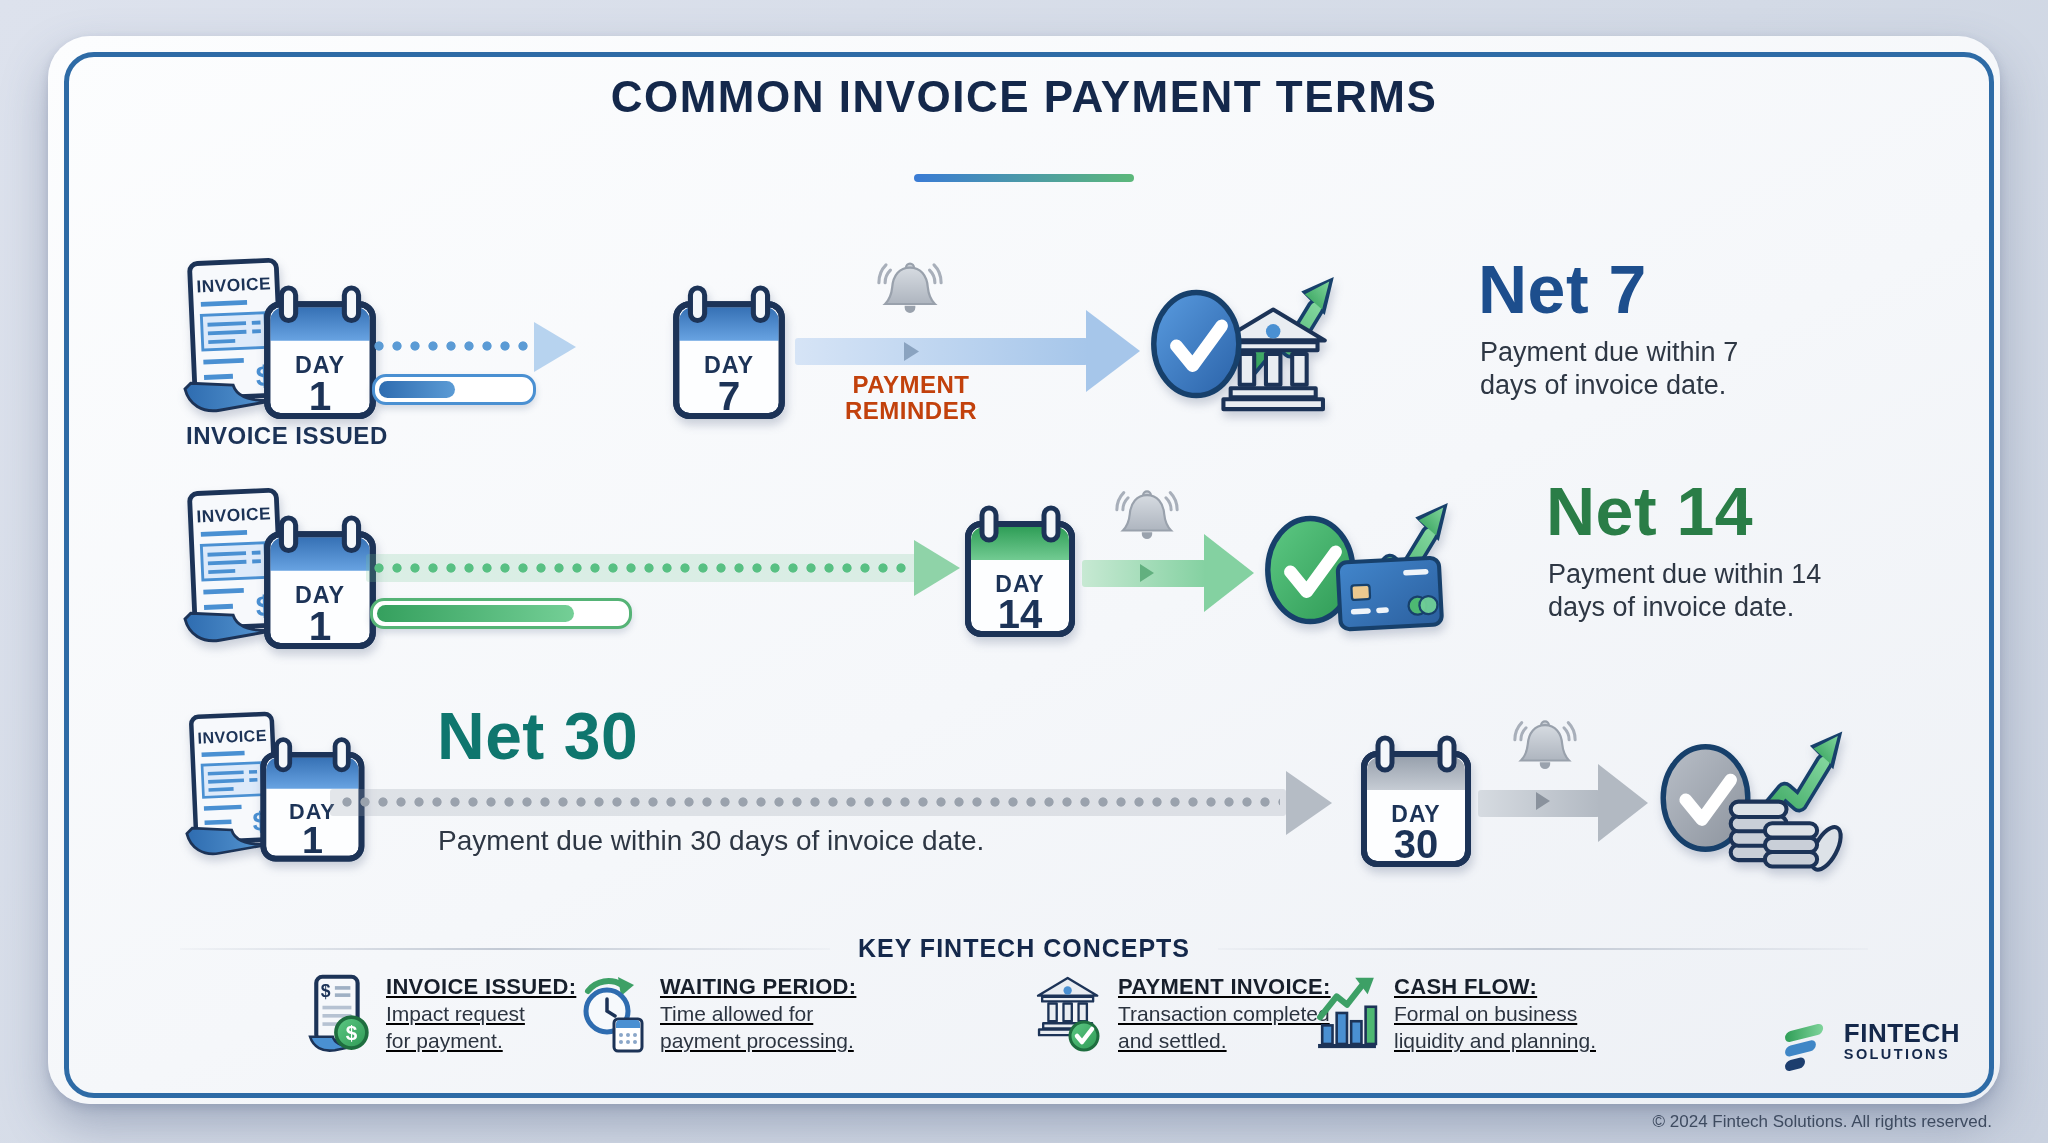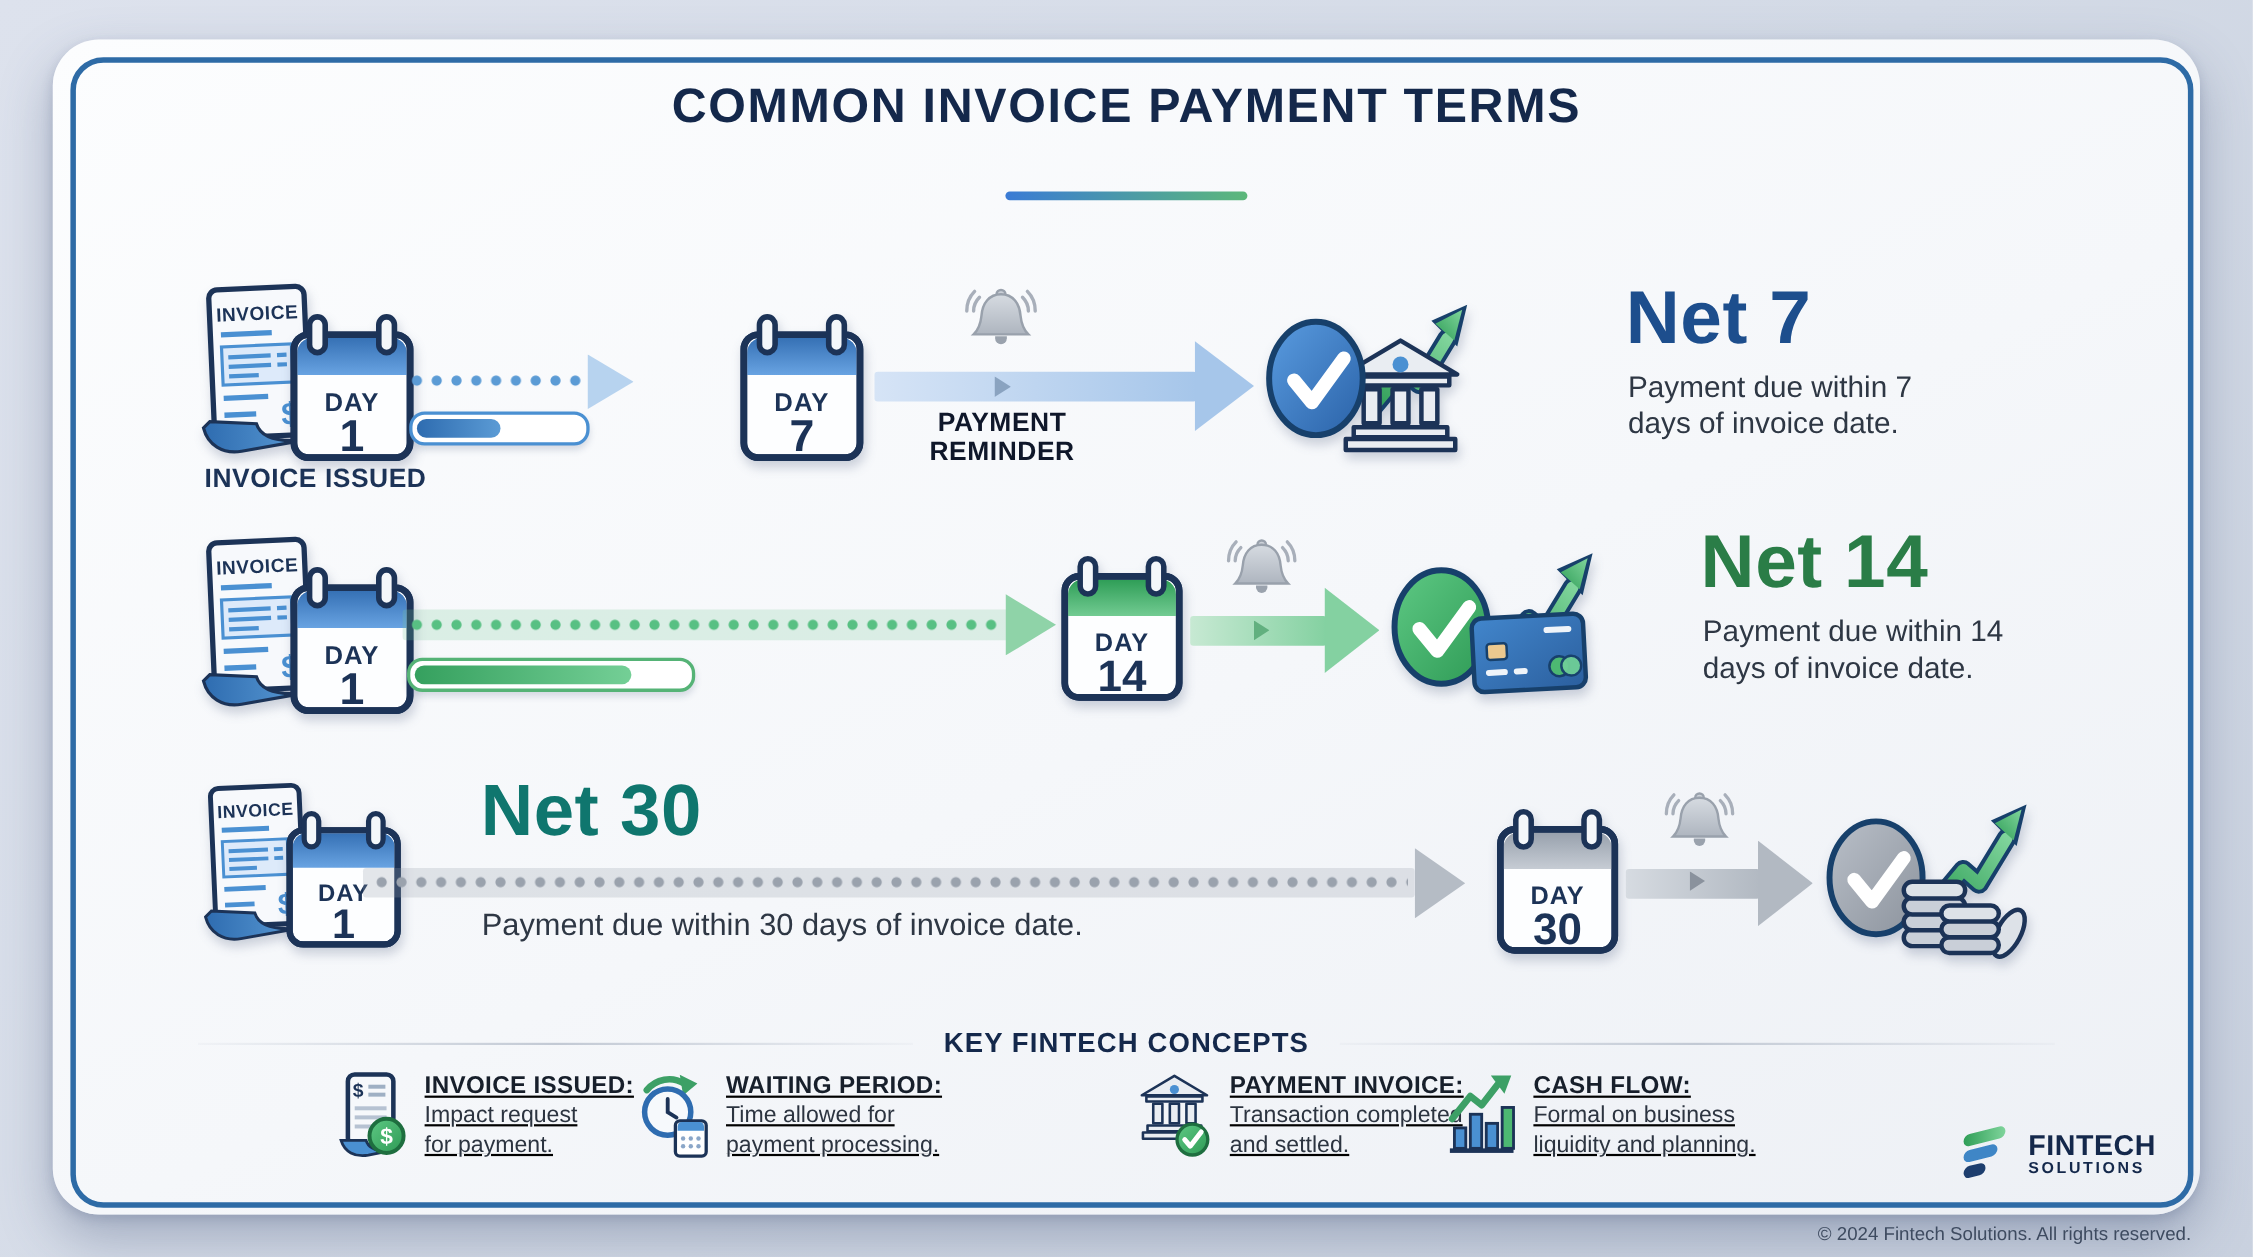--- a/index.html
+++ b/index.html
@@ -34,21 +34,21 @@
   .term{font-weight:800;letter-spacing:.5px;}
   .term-7 {left:1478px;top:250px;font-size:68px;color:#1d4e8d;}
   .term-14{left:1546px;top:472px;font-size:68px;color:#2a7d47;}
   .term-30{left:437px; top:698px;font-size:66px;color:#0f766e;}
   .row-desc{font-size:27px;line-height:1.24;color:#2e3744;font-weight:500;}
   .desc-7 {left:1480px;top:336px;}
   .desc-14{left:1548px;top:558px;}
   .desc-30{left:438px;top:824px;font-size:28px;}
   .issued-label{left:186px;top:422px;font-size:24px;font-weight:800;letter-spacing:.5px;color:#1c3357;}
   .reminder-label{left:806px;top:372px;width:210px;text-align:center;
-    font-size:24px;font-weight:800;letter-spacing:.5px;color:#0f172a;line-height:1.1;}
+    font-size:24px;font-weight:800;letter-spacing:.5px;color:#c2410c;line-height:1.1;}
   
   .dots{height:10px;background-repeat:repeat-x;background-size:18px 10px;}
   .dots-blue {background-image:radial-gradient(circle at 5px 5px,#5b9bd5 4.2px,transparent 5px);}
   .dots-green{background-image:radial-gradient(circle at 5px 5px,#58c083 4.2px,transparent 5px);}
   .dots-gray {background-image:radial-gradient(circle at 5px 5px,#9aa2ad 4.2px,transparent 5px);}
   .band{border-radius:3px;}
   .ah{clip-path:polygon(0 0,100% 50%,0 100%);}
   .play{clip-path:polygon(0 0,100% 50%,0 100%);}
   
   .pill{border-radius:14px;background:#fff;box-shadow:0 4px 7px rgba(50,70,110,.18);}
@@ -90,21 +90,21 @@
   .coin-top{fill:#dde2e8;stroke:#1c3357;stroke-width:4.5;}
   
   .divider{left:180px;right:180px;top:934px;display:flex;align-items:center;gap:28px;}
   .divider .line{flex:1;height:2px;background:linear-gradient(90deg,rgba(190,198,210,.1),#c2c9d4,rgba(190,198,210,.1));}
   .divider .heading{font-size:25px;font-weight:800;letter-spacing:1px;color:#14284b;white-space:nowrap;}
   .concept{display:flex;gap:16px;align-items:flex-start;}
   .concept .txt{padding-top:2px;text-decoration:underline;}
   .concept .c-title{font-size:22px;font-weight:800;color:#171f2b;letter-spacing:.3px;}
   .concept .c-line{font-size:21px;color:#2c3440;line-height:1.3;}
   
-  .logo{right:88px;top:1020px;display:flex;align-items:center;gap:10px;}
+  .logo{right:88px;top:1020px;display:flex;align-items:flex-start;gap:10px;}
   .logo-name{line-height:1.02;}
   .logo-l1{font-size:26px;font-weight:800;color:#14284b;letter-spacing:.5px;}
   .logo-l2{font-size:14.5px;font-weight:800;color:#14284b;letter-spacing:2.4px;}
   .copyright{right:56px;top:1112px;font-size:17px;color:#3e4b60;}
 </style>
 </head>
 <body>
 
 <svg width="0" height="0" style="position:absolute" aria-hidden="true">
   <defs>

